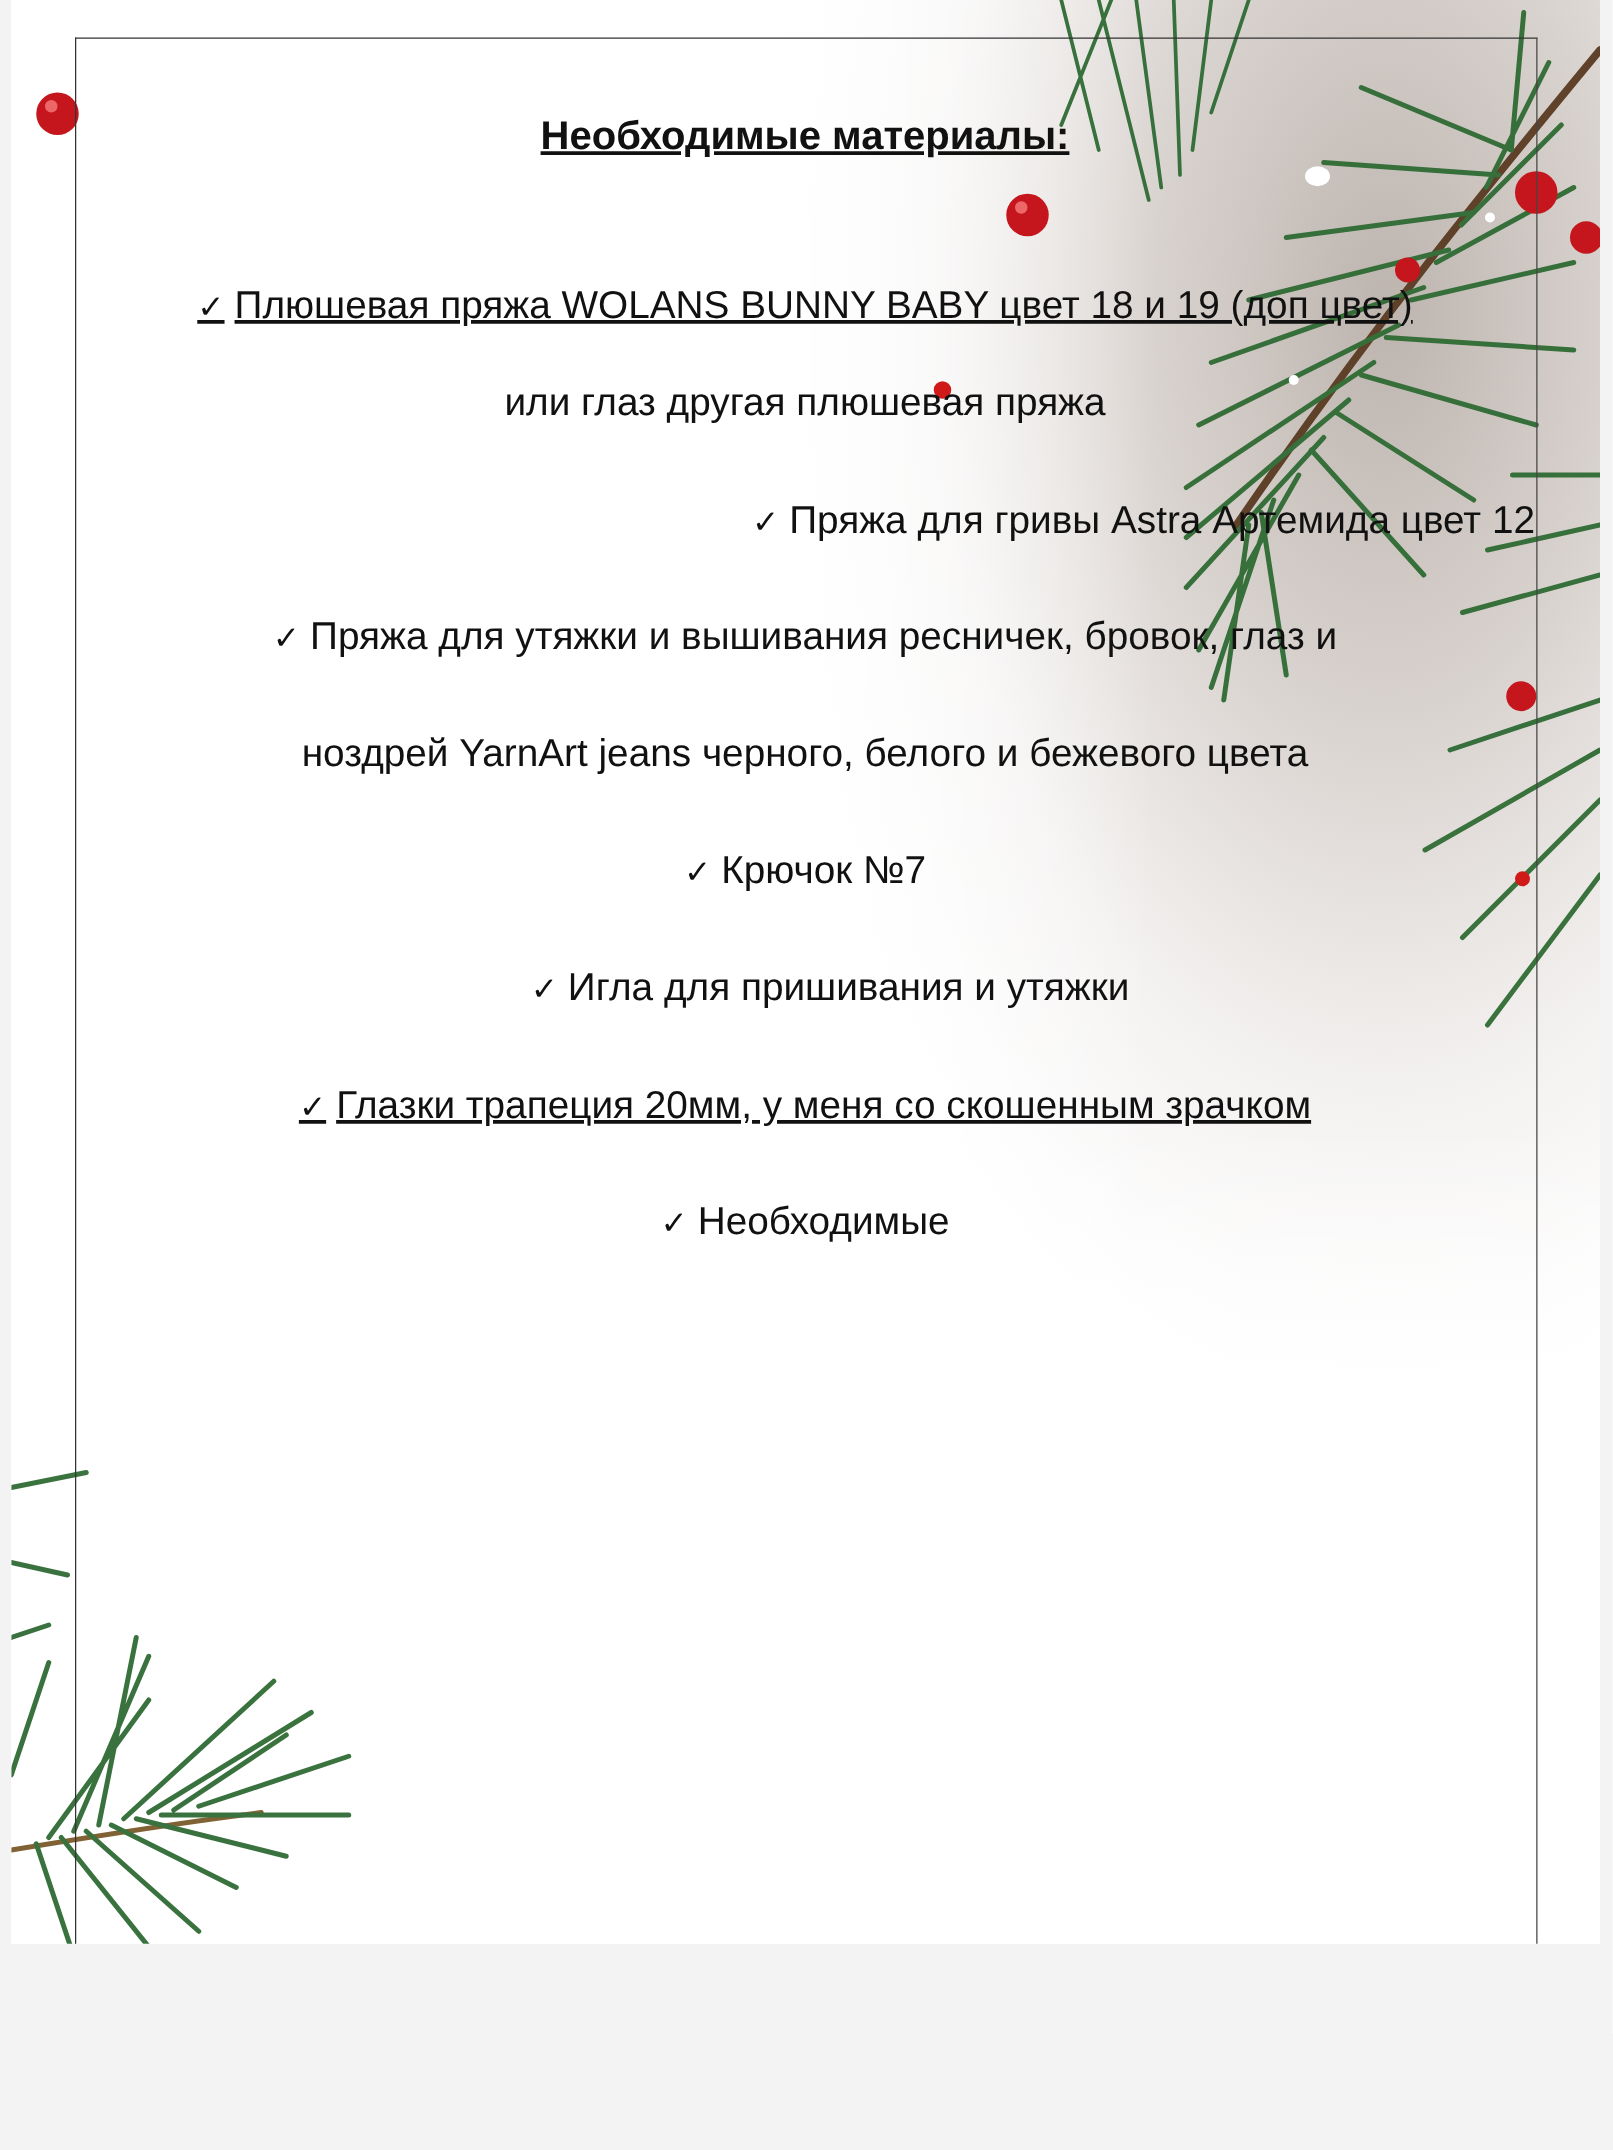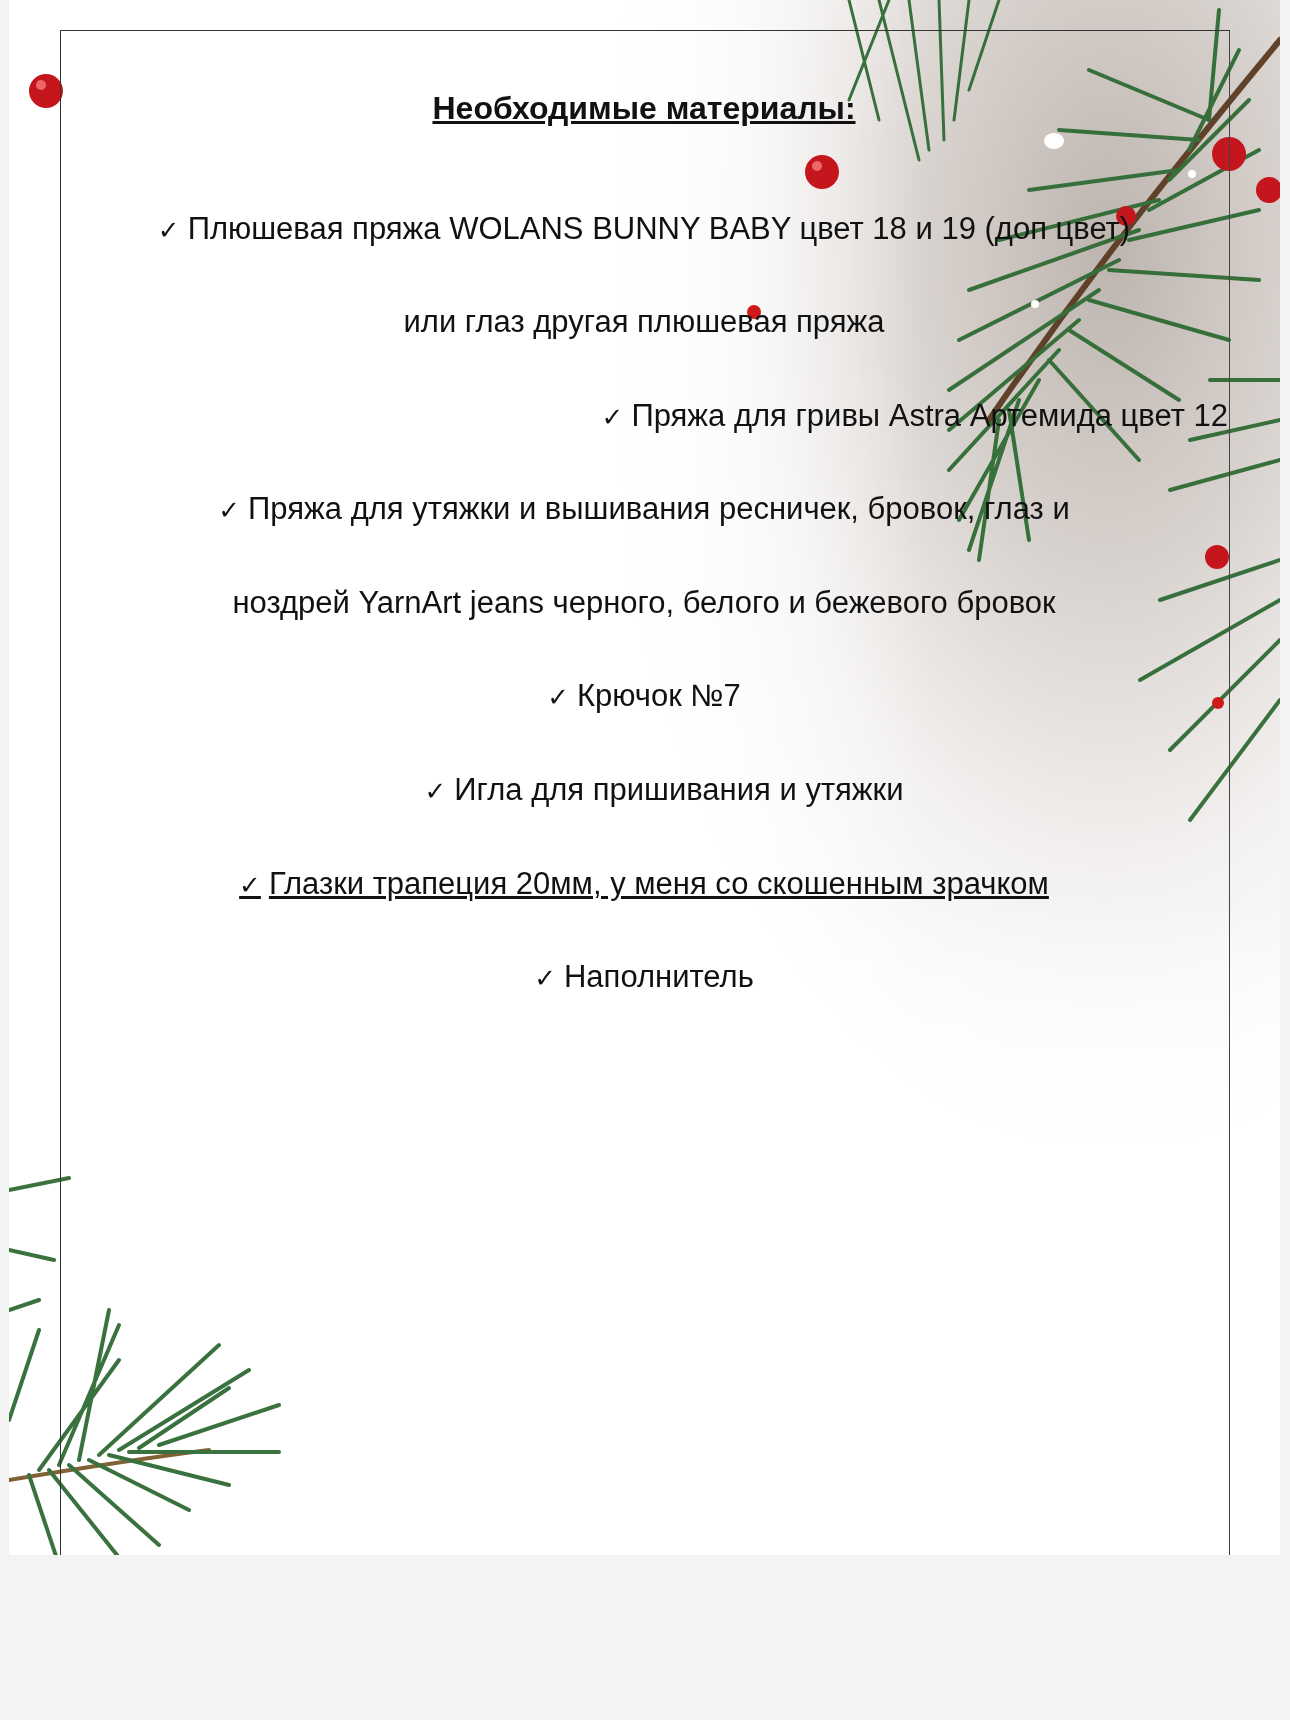--- a/index.html
+++ b/index.html
@@ -59,25 +59,25 @@
       <circle cx="1183" cy="174" r="4" fill="#ffffff"></circle>
       <circle cx="1026" cy="304" r="4" fill="#ffffff"></circle>
     </g>
   </svg>
 
   <div class="frame"></div>
 
   <div class="content">
     <div class="line title" style="top:58px;">Необходимые материалы:</div>
 
-    <div class="line" style="top:179px;"><span class="check">✓</span><span>Плюшевая пряжа WOLANS BUNNY BABY цвет 18 и 19 (доп цвет)</span></div>
+    <div class="line" style="top:194px;text-decoration:underline;"><span class="check">✓</span><span>Плюшевая пряжа WOLANS BUNNY BABY цвет 18 и 19 (доп цвет)</span></div>
     <div class="line" style="top:272px;"><span>или глаз другая плюшевая пряжа</span></div>
     <div class="line" style="top:366px;text-align:right;"><span class="check">✓</span><span>Пряжа для гривы Astra Артемида цвет 12</span></div>
     <div class="line" style="top:459px;"><span class="check">✓</span><span>Пряжа для утяжки и вышивания ресничек, бровок, глаз и</span></div>
-    <div class="line" style="top:553px;"><span>ноздрей YarnArt jeans черного, белого и бежевого бровок</span></div>
+    <div class="line" style="top:553px;"><span>ноздрей YarnArt jeans черного, белого и бежевого цвета</span></div>
     <div class="line" style="top:646px;"><span class="check">✓</span><span>Крючок №7</span></div>
     <div class="line" style="top:740px;margin-left:20px;"><span class="check">✓</span><span>Игла для пришивания и утяжки</span></div>
     <div class="line" style="top:834px;text-decoration:underline;"><span class="check">✓</span><span>Глазки трапеция 20мм, у меня со скошенным зрачком</span></div>
-    <div class="line" style="top:927px;"><span class="check">✓</span><span>Наполнитель</span></div>
+    <div class="line" style="top:927px;"><span class="check">✓</span><span>Необходимые</span></div>
   </div>
 
   <div class="pagenum">2</div>
 </div>
 
 </body></html>

